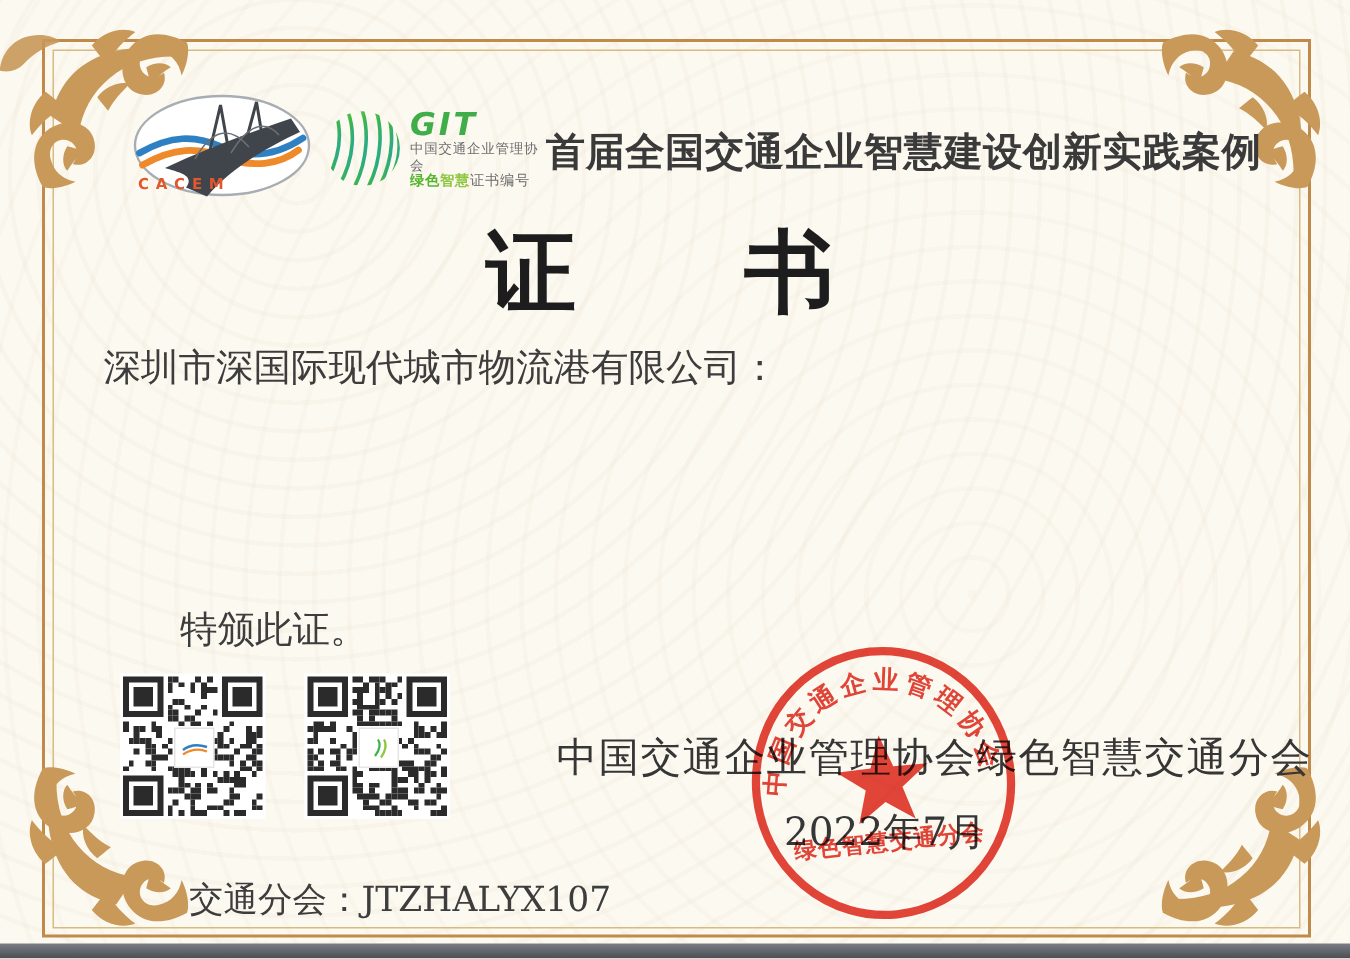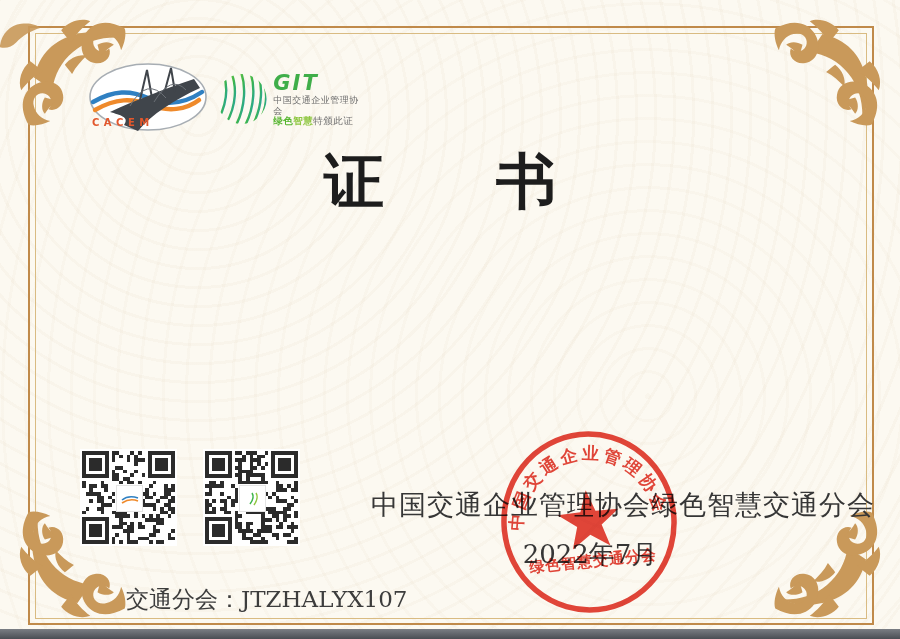--- a/index.html
+++ b/index.html
@@ -127,30 +127,33 @@
         <path d="M13 57 C24 38 26 15 17 -2"></path>
         <path d="M23 60 C34 40 36 13 27 -4"></path>
         <path d="M33 60 C44 40 46 13 37 -4"></path>
         <path d="M43 56 C52 38 54 15 46 0"></path>
         <path d="M52 48 C58 35 58 20 52 8"></path>
       </g>
     </svg>
     <div class="git-text">
       <span class="git-title">GIT</span>
       <span class="git-line1">中国交通企业管理协会</span>
-      <span class="git-line2"><span class="green">绿色</span><span class="teal">智慧</span><span>特颁此证</span></span>
+      <span class="git-line2"><span class="green">绿色</span><span class="teal">智慧</span><span>证书编号</span></span>
     </div>
   </div>
 
+  <div class="event-title">首届全国交通企业智慧建设创新实践案例</div>
 
   <div class="cert-title">
     <span>证</span>
     <span>书</span>
   </div>
 
+  <div class="recipient">深圳市深国际现代城市物流港有限公司：</div>
+  <div class="closing">特颁此证。</div>
 
   <div class="qr qr1">
       <i style="grid-area:1/9"></i>
       <i style="grid-area:1/10"></i>
       <i style="grid-area:1/14"></i>
       <i style="grid-area:1/16"></i>
       <i style="grid-area:2/9"></i>
       <i style="grid-area:2/11"></i>
       <i style="grid-area:2/13"></i>
       <i style="grid-area:2/15"></i>

